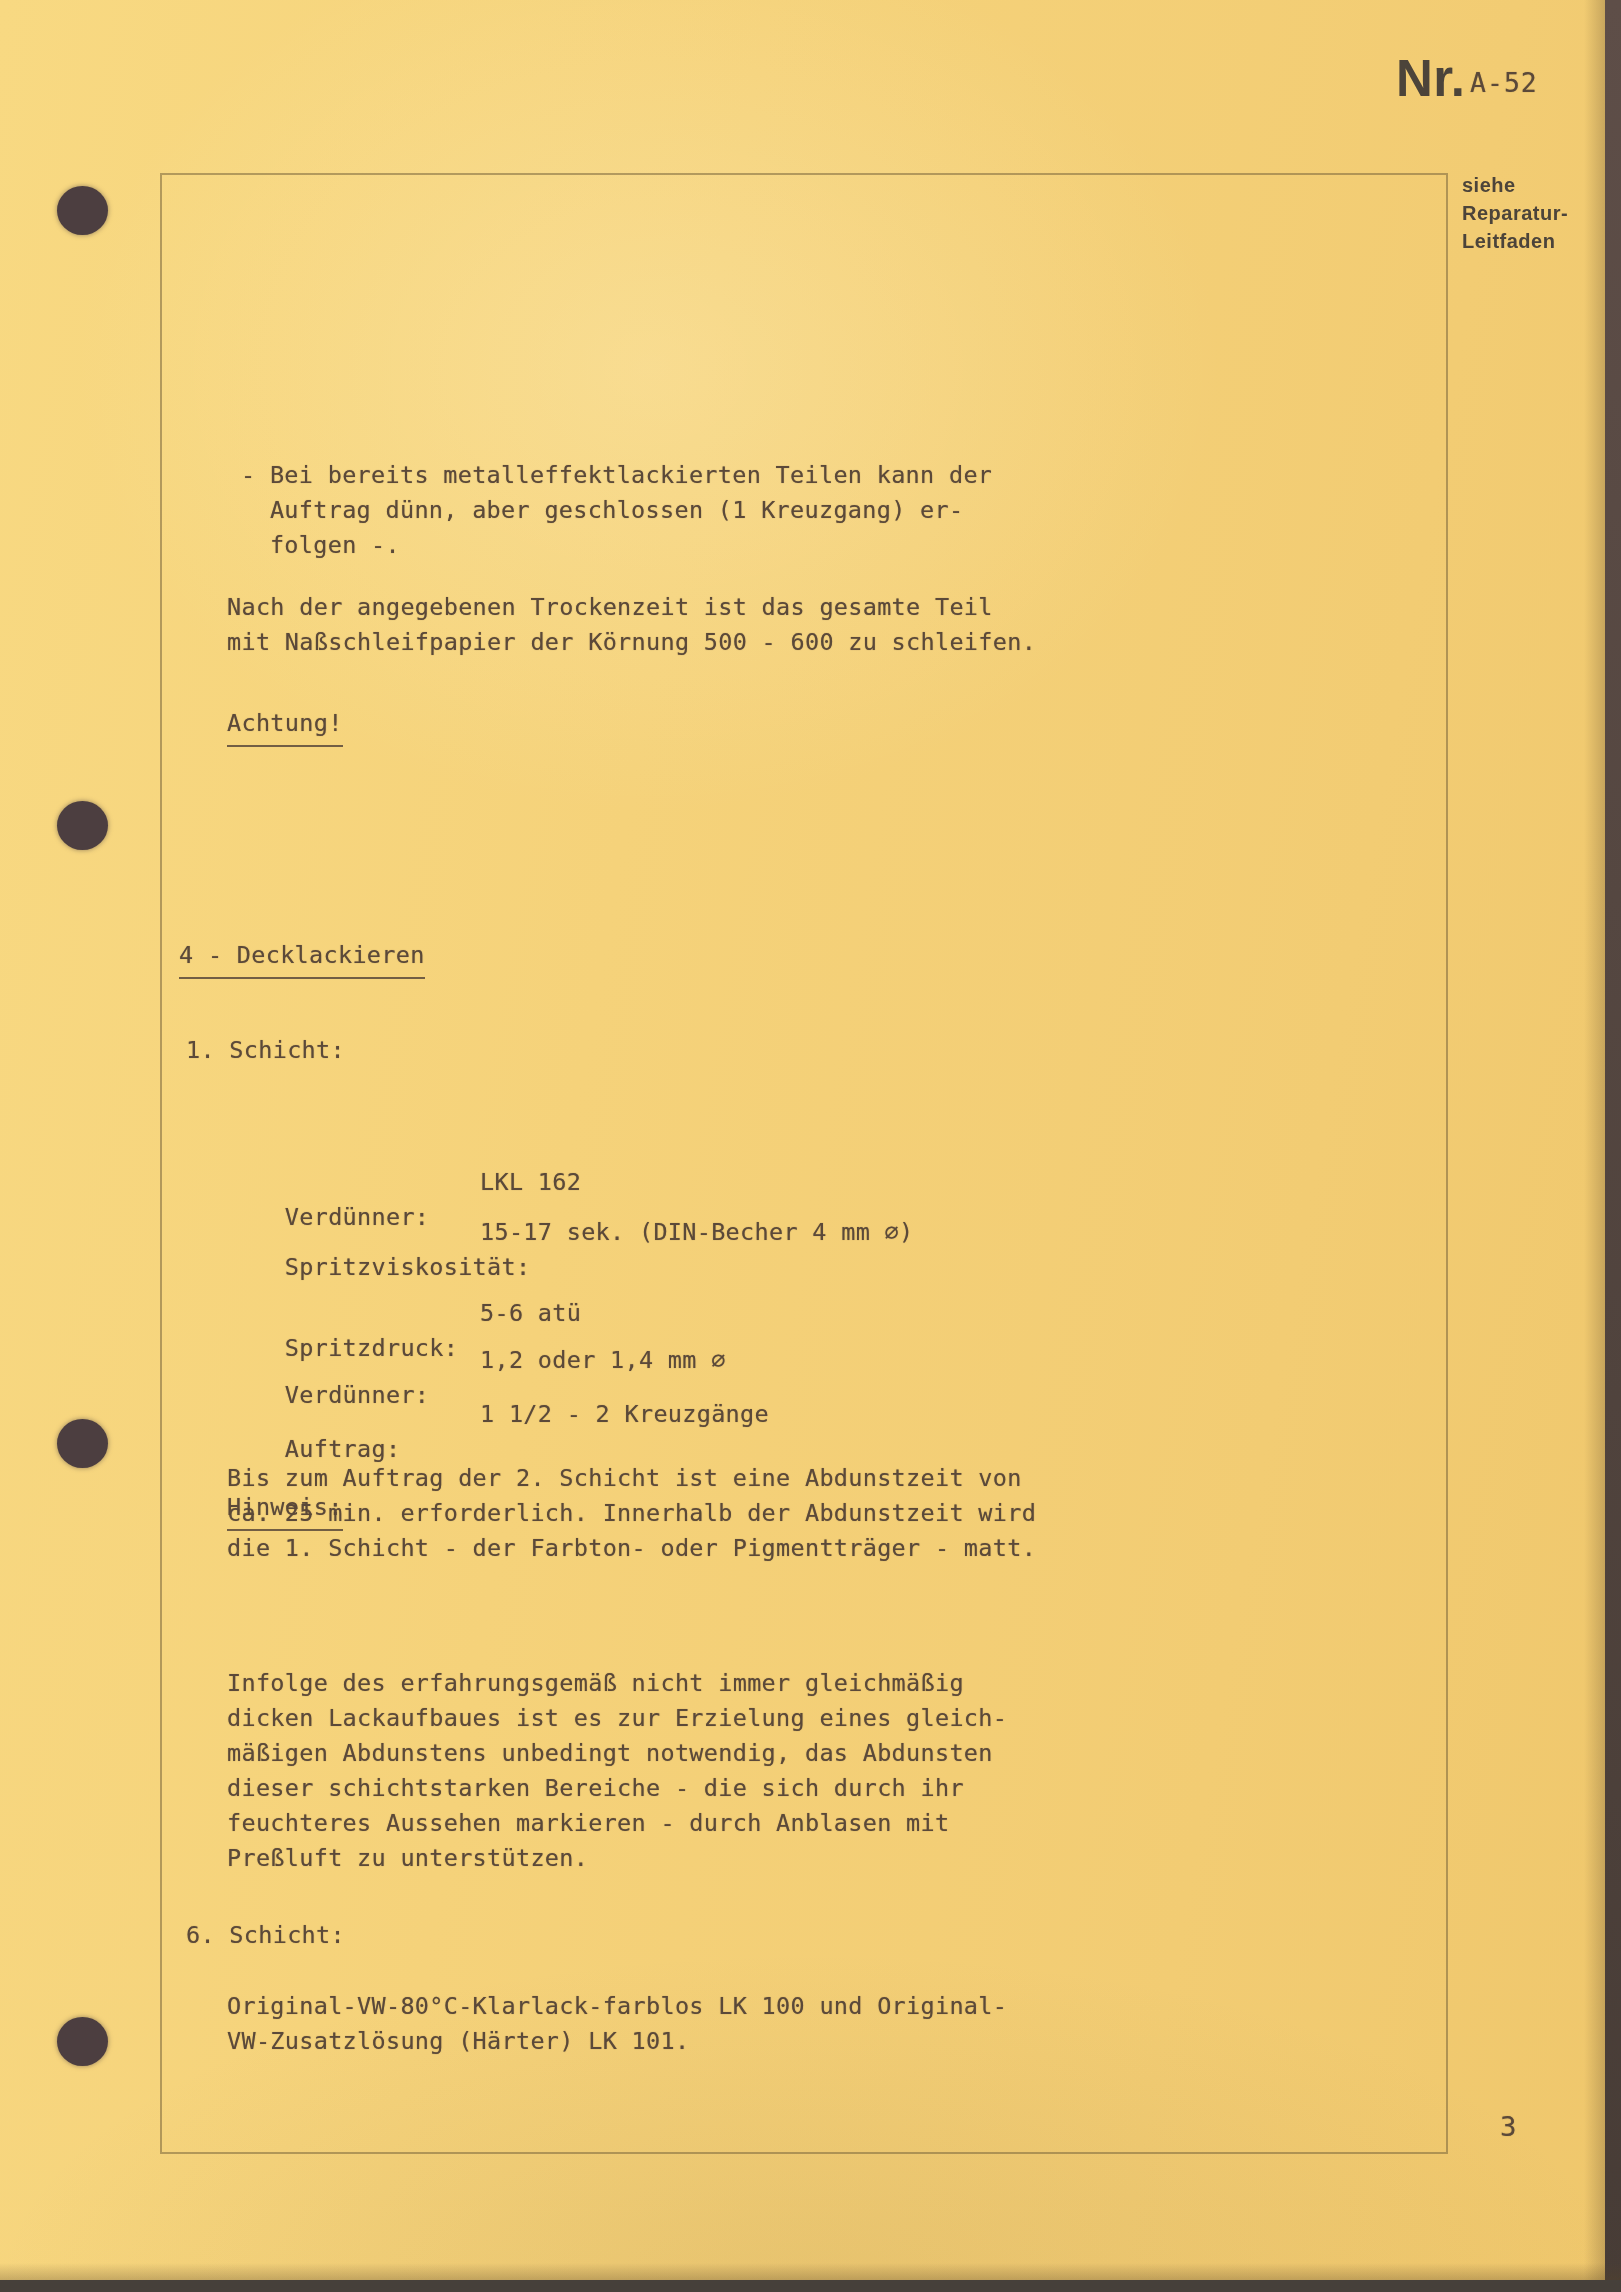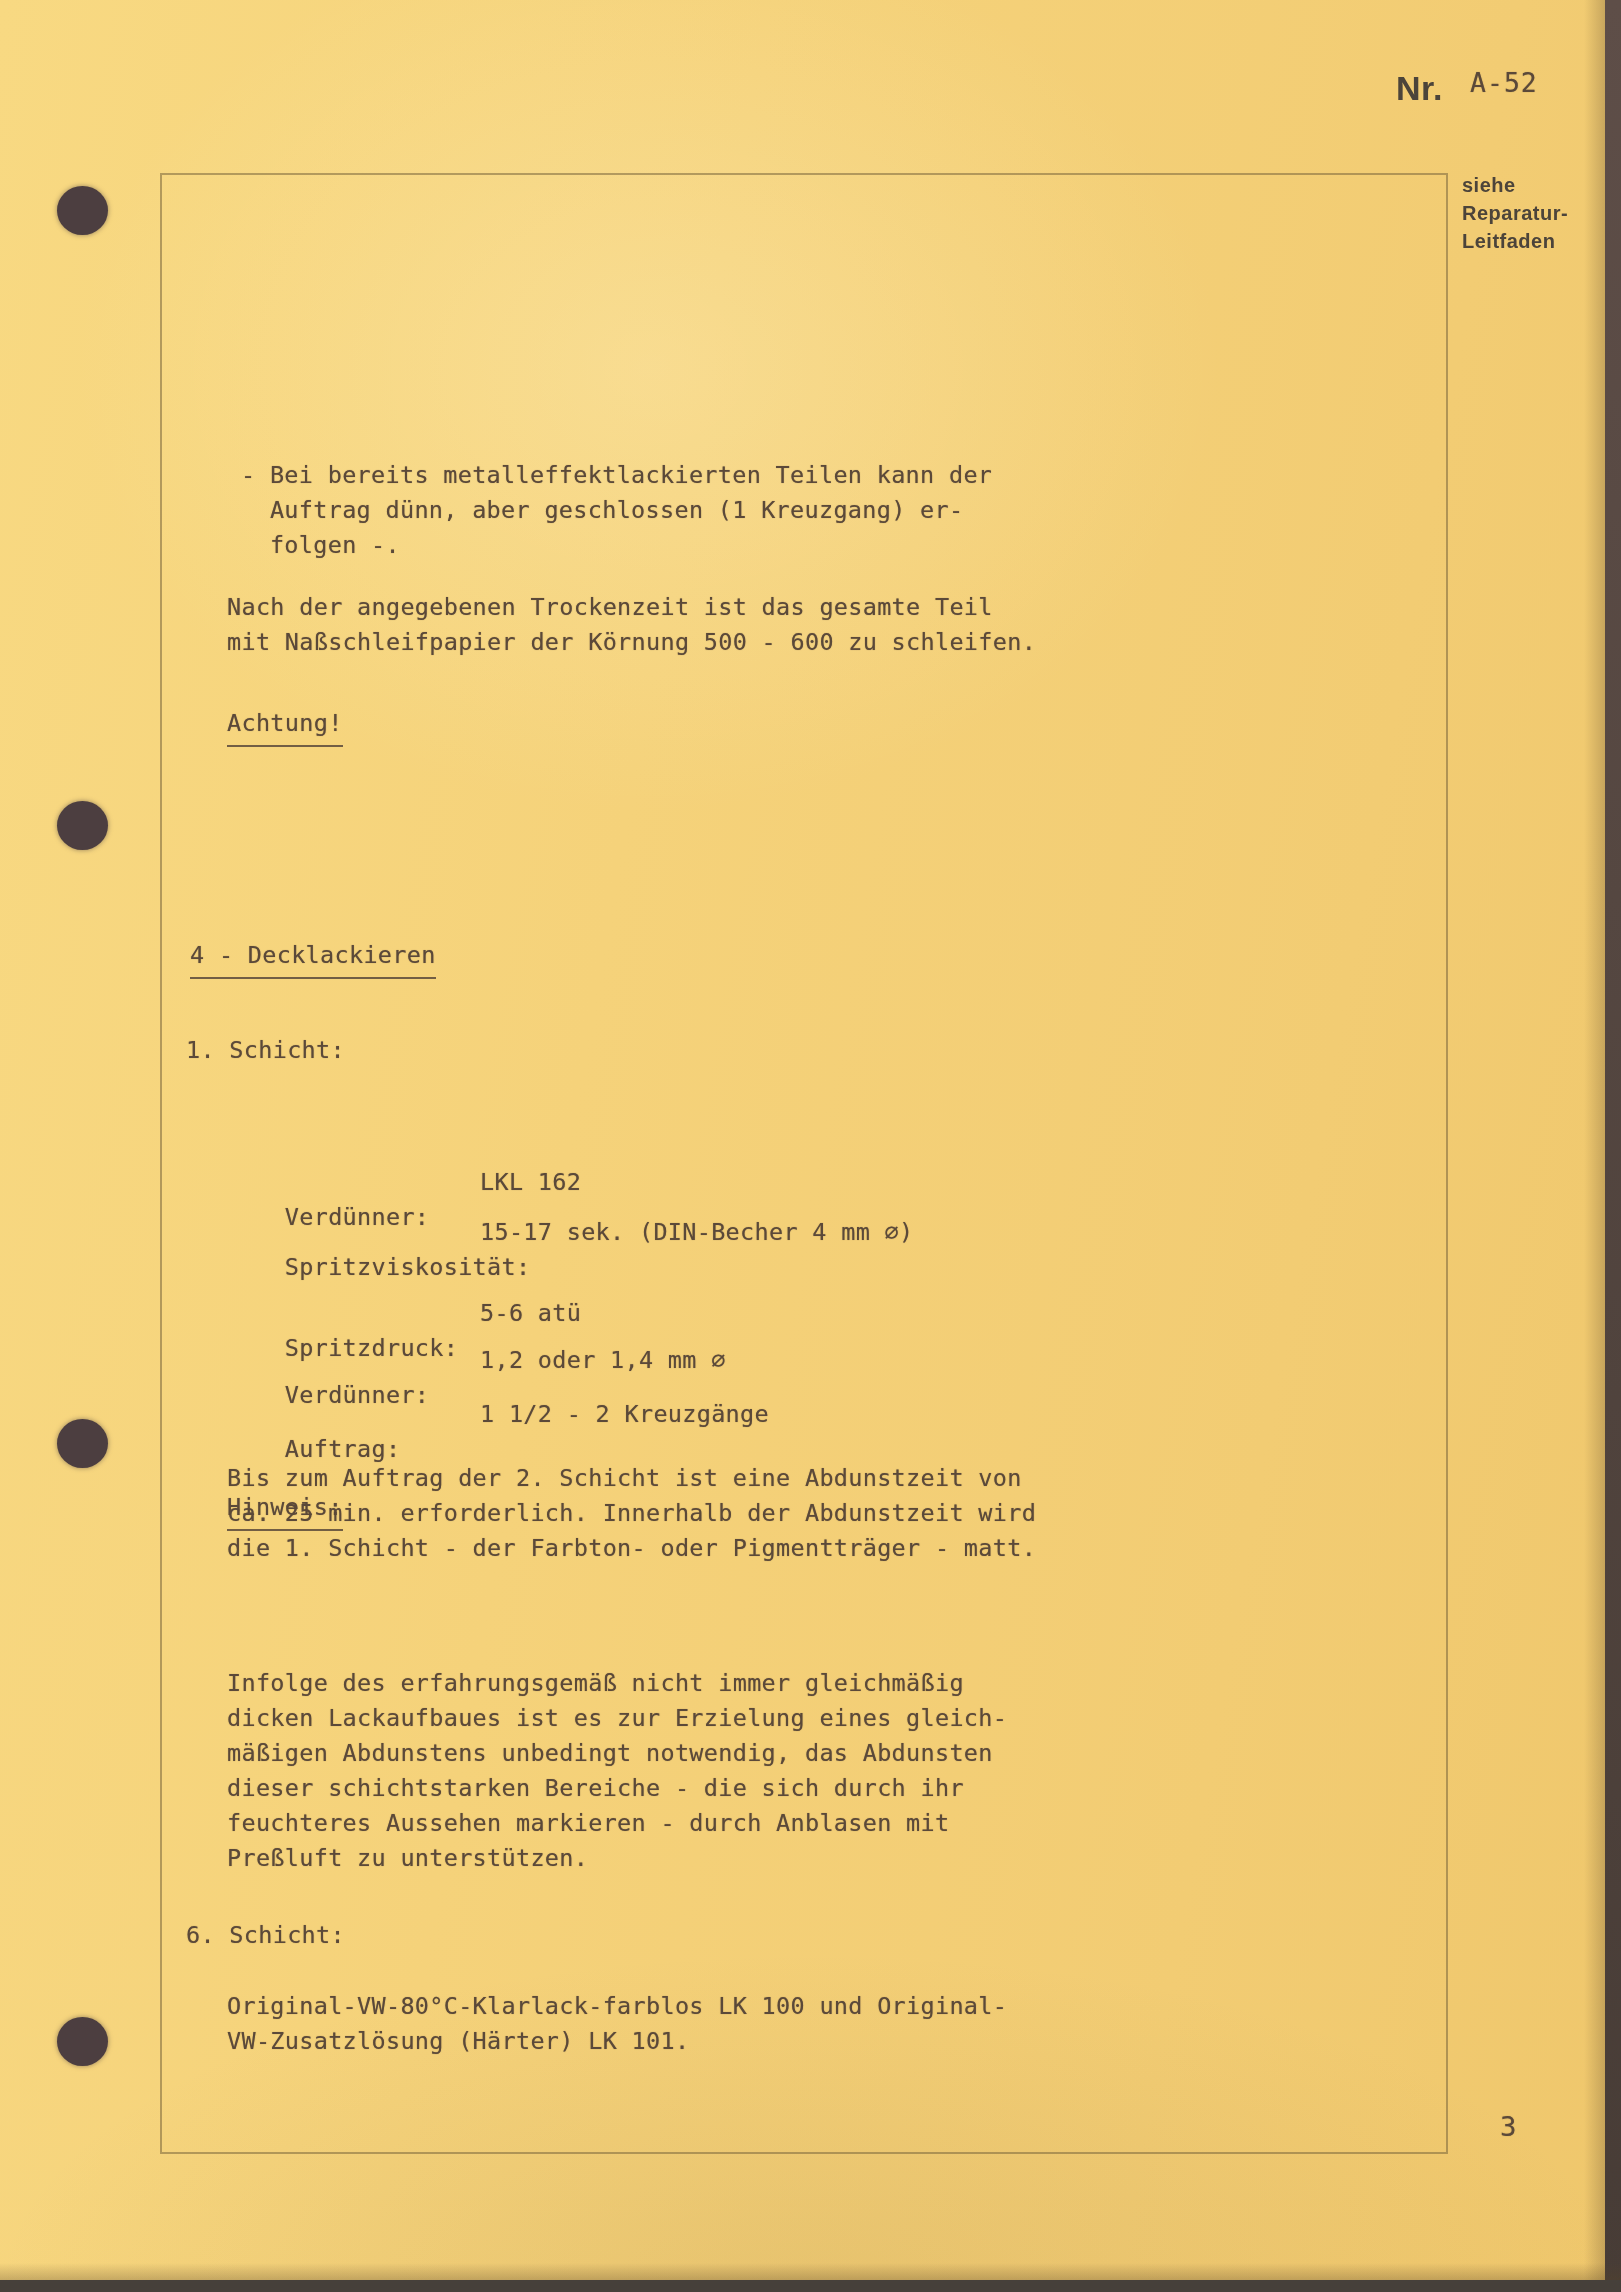--- a/index.html
+++ b/index.html
@@ -55,40 +55,40 @@
 </head>
 <body>
 
 <div class="page">
 
   <div class="hole" style="top:186px"></div>
   <div class="hole" style="top:801px"></div>
   <div class="hole" style="top:1419px"></div>
   <div class="hole" style="top:2017px"></div>
 
-  <div class="print" style="left:1396px;top:69px;font-size:34px">Nr.</div>
+  <div class="print" style="left:1396px;top:49px;font-size:51px">Nr.</div>
   <div class="tw" style="left:1470px;top:65px;font-size:26.5px;letter-spacing:1px">A-52</div>
 
   <div class="frame"></div>
 
   <div class="print" style="left:1462px;top:171px;font-size:20px;line-height:28px;white-space:pre">siehe
 Reparatur-
 Leitfaden</div>
 
 
   <div class="tw" style="left:241px;top:458px">- Bei bereits metalleffektlackierten Teilen kann der
   Auftrag dünn, aber geschlossen (1 Kreuzgang) er-
   folgen -.</div>
 
   <div class="tw" style="left:227px;top:590px">Nach der angegebenen Trockenzeit ist das gesamte Teil
 mit Naßschleifpapier der Körnung 500 - 600 zu schleifen.</div>
 
   <div class="tw" style="left:227px;top:706px"><span class="tw-heading">Achtung!</span></div>
 
-  <div class="tw" style="left:190px;top:938px"><span class="tw-heading">4 - Decklackieren</span></div>
+  <div class="tw" style="left:179px;top:938px"><span class="tw-heading">4 - Decklackieren</span></div>
 
   <div class="tw" style="left:186px;top:1033px">1. Schicht:</div>
 
   <div class="tw spec-row" style="left:227px;top:1165px">
     <span>Verdünner:</span>
     <span class="spec-value">LKL 162</span>
   </div>
   <div class="tw spec-row" style="left:227px;top:1215px">
     <span>Spritzviskosität:</span>
     <span class="spec-value">15-17 sek. (DIN-Becher 4 mm ∅)</span>

